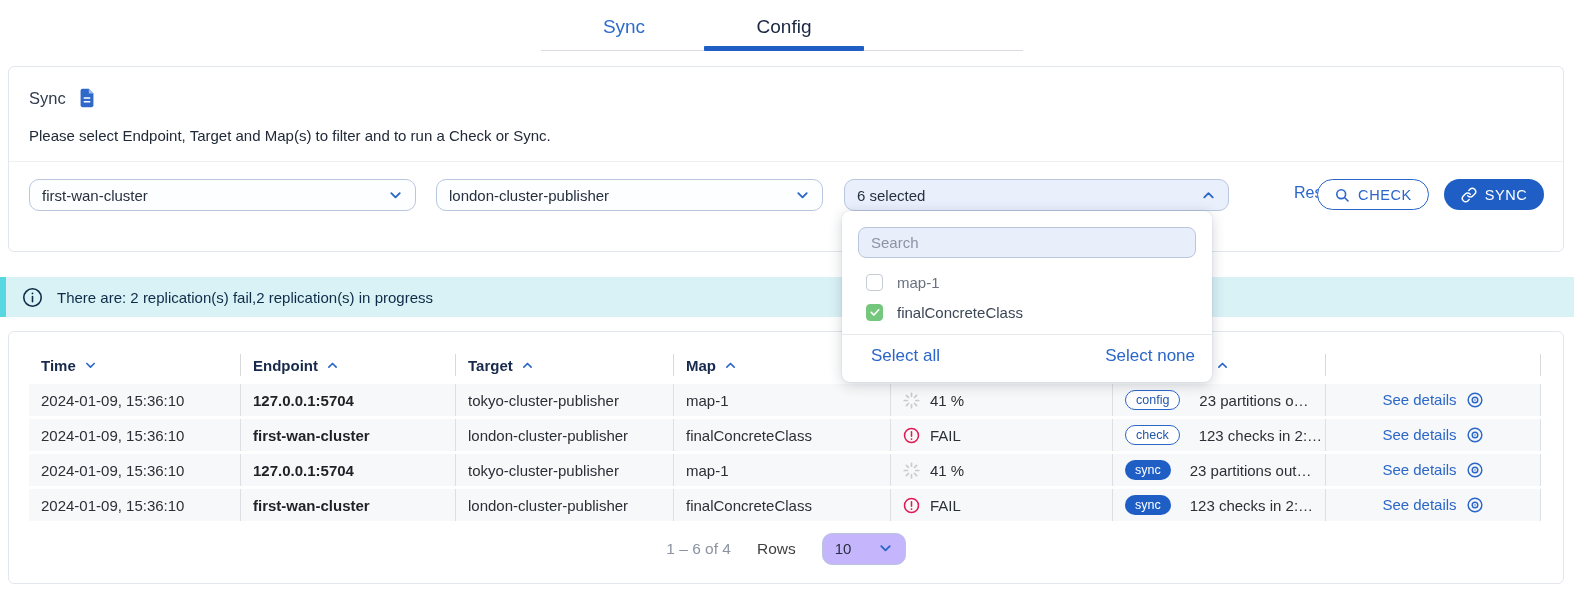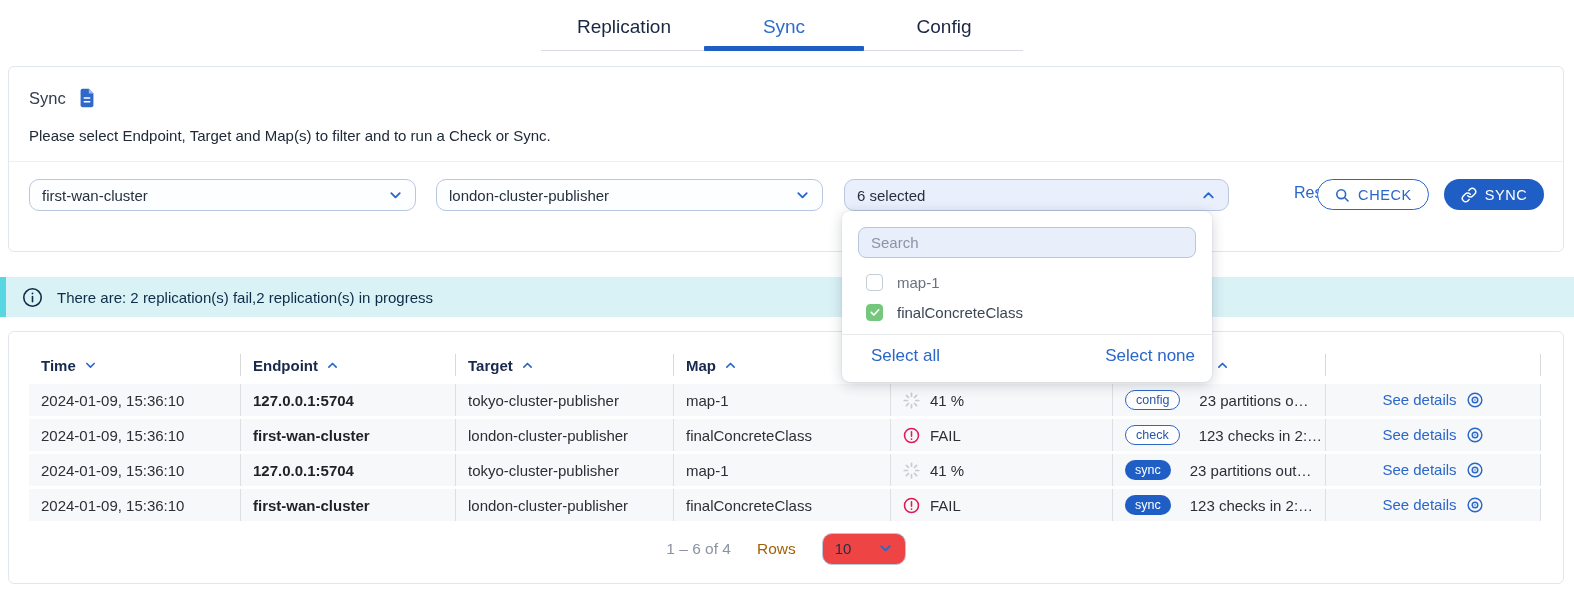--- a/index.html
+++ b/index.html
@@ -71,22 +71,22 @@
   .badge.outline { border:1px solid #2b66c9; color:#2456a8; background:#fff; }
   .badge.filled  { background:#1f5fc5; color:#fff; }
   .event-text { margin-left:9px; }
   .details-link { display:flex; align-items:flex-start; gap:9px; color:#2b66c9; font-size:15px; cursor:pointer; }
   .status-fail { color:#2b2f36; }
 
   
   .pagination { position:absolute; left:0; top:201px; width:100%; height:31px;
                 display:flex; align-items:center; justify-content:center; gap:26px; }
   .page-range { font-size:15.5px; color:#8b93a1; }
-  .rows-label { font-size:15.5px; color:#a16207; }
-  .page-size-select { position:static; width:84px; background:#ef4444; }
+  .rows-label { font-size:15.5px; color:#404040; }
+  .page-size-select { position:static; width:84px; background:#c4b5fd; }
 
   
   #maps-dropdown {
     position:absolute; left:842px; top:211px; width:370px; background:#fff; border-radius:8px; z-index:50;
     box-shadow:0 3px 14px rgba(25,39,66,.20), 0 0 2px rgba(25,39,66,.12); padding-bottom:2px;
   }
   #map-search {
     display:block; width:338px; height:31px; margin:16px 16px 0; background:#e9eefb;
     border:1px solid #b9c6df; border-radius:8px; padding:9px 12px; font-size:15px; color:#26303f;
     font-family:inherit; outline:none;
@@ -104,21 +104,20 @@
   .dd-footer .link { font-size:17px; color:#2b66c9; cursor:pointer;margin-left:12px; }
 
   .icon { display:inline-flex; flex:none; }
 </style>
 </head>
 <body>
 
 <div id="page">
 
   <div class="tabbar">
-    <div class="tab">Replication</div>
     <div class="tab active">Sync</div>
     <div class="tab">Config</div>
   </div>
   <div class="tab-underline"></div>
   <div class="tab-indicator"></div>
 
   <div class="card" id="filter-card">
     <div class="panel-title">
       <span>Sync</span>
       <span class="icon">

